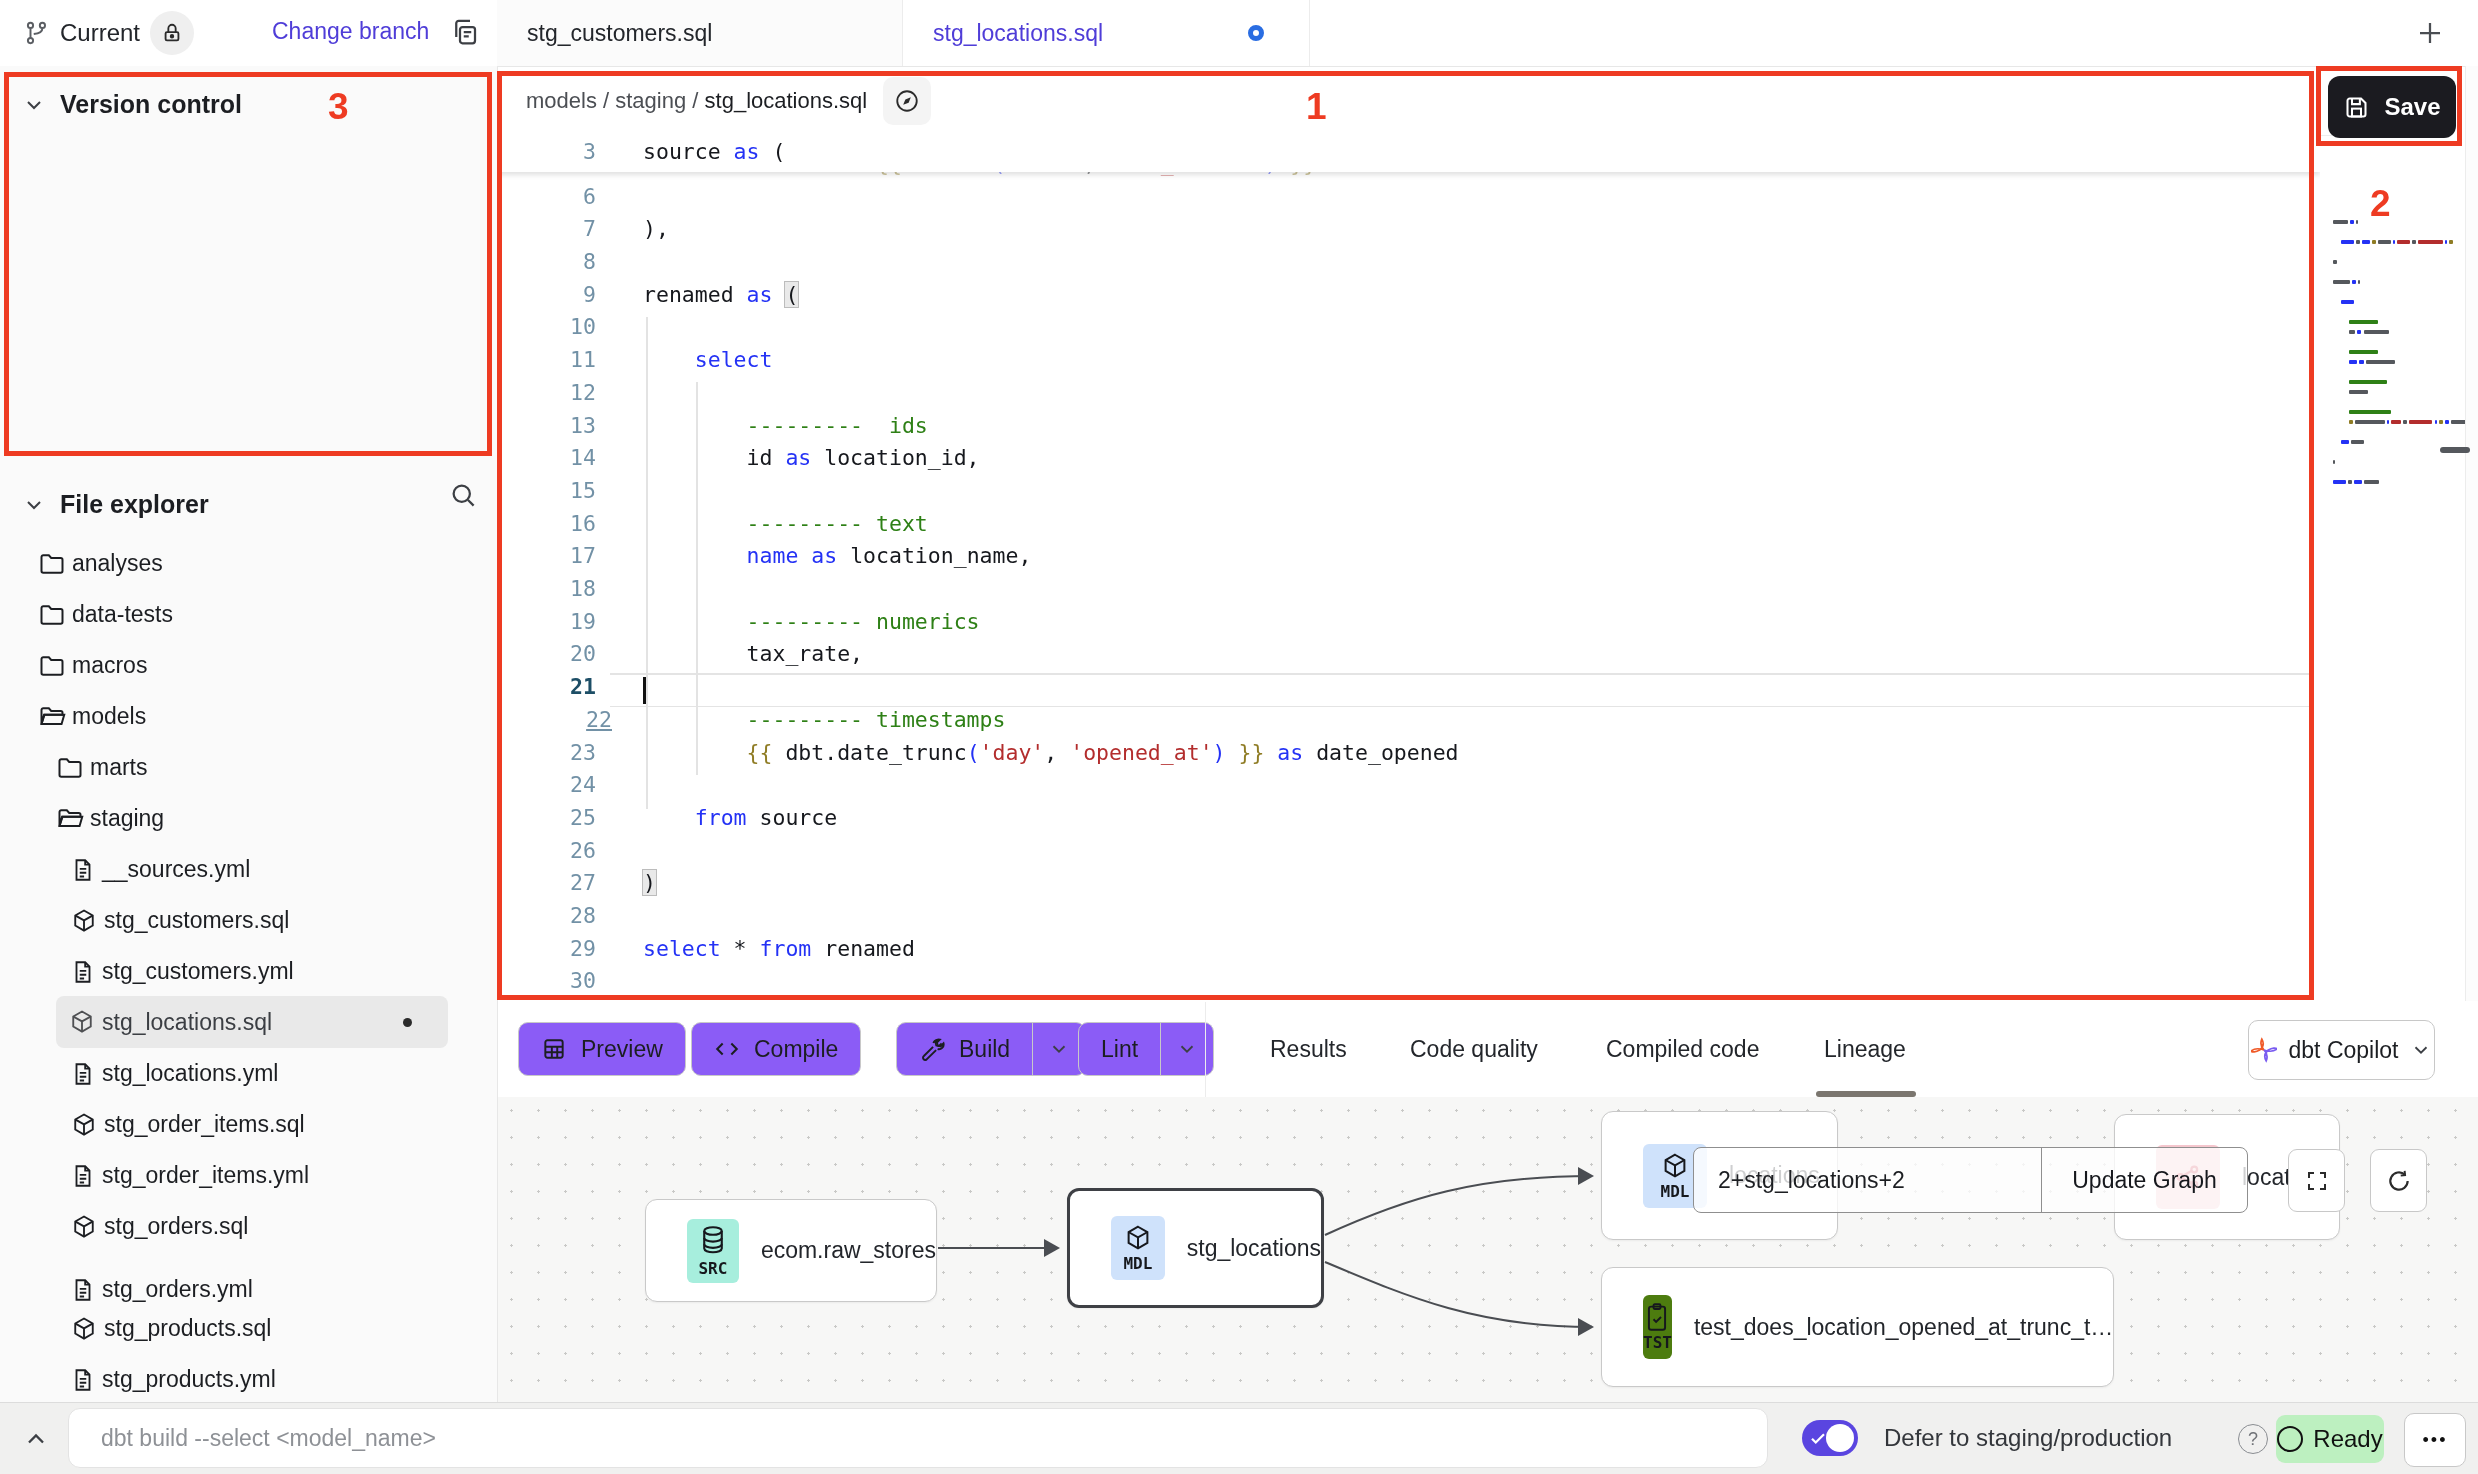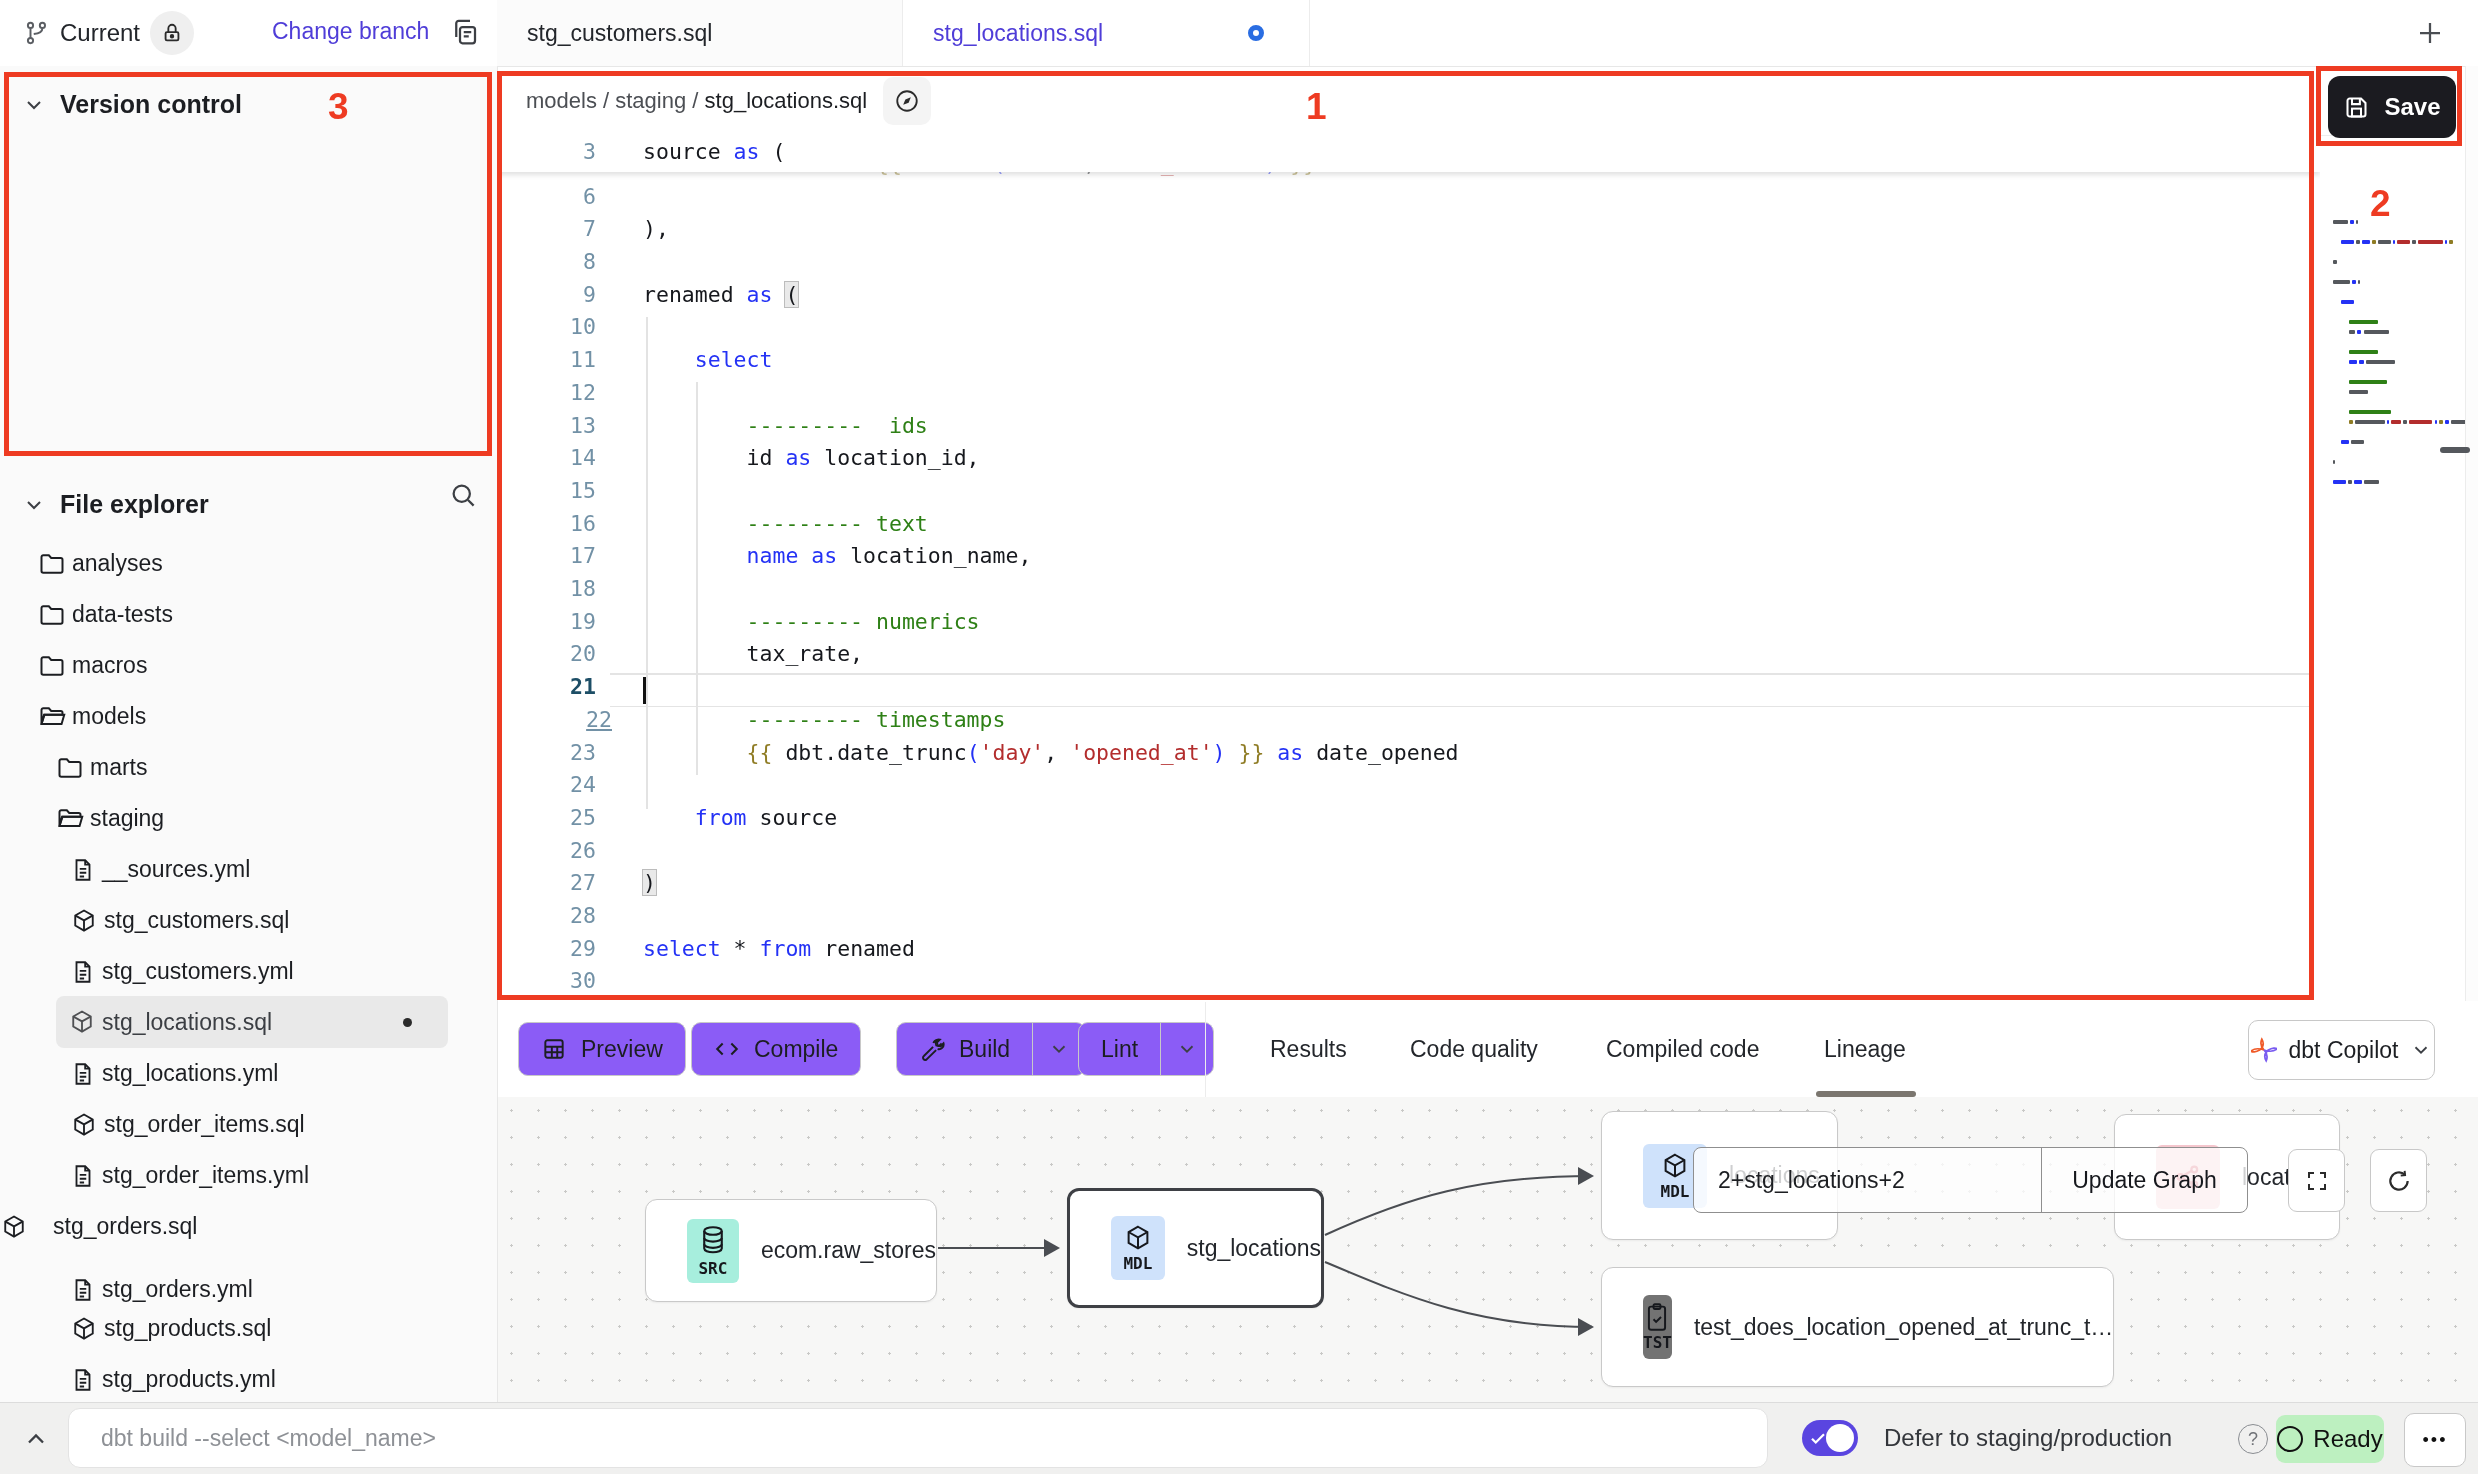--- a/index.html
+++ b/index.html
@@ -263,21 +263,21 @@
       </div>
       <div class="file-row" style="top: 1150px; padding-left: 70px; box-sizing: border-box;">
         <span style="display: flex;">
           <svg width="26" height="26" viewBox="0 0 24 24" fill="none" stroke="#1c1e22" stroke-width="1.7">
             <path d="M6 3h8l4 4v14H6z"></path>
             <path d="M14 3v4h4M9 11h6M9 14.5h6M9 18h4"></path>
           </svg>
         </span>
         <span class="lbl">stg_order_items.yml</span>
       </div>
-      <div class="file-row" style="top: 1201px; box-sizing: border-box; gap: 19px;">
+      <div class="file-row" style="top: 1201px; padding-left: 70px; box-sizing: border-box;">
         <span style="display: flex;">
           <svg width="28" height="28" viewBox="0 0 24 24" fill="none" stroke="#1c1e22" stroke-width="1.6">
             <path d="M12 3l7.5 4.3v8.6L12 20.2 4.5 15.9V7.3z"></path>
             <path d="M12 11.5L4.7 7.4M12 11.5l7.3-4.1M12 11.5v8.5"></path>
           </svg>
         </span>
         <span class="lbl">stg_orders.sql</span>
       </div>
       <div class="file-row" style="top: 1252px; padding-left: 70px; box-sizing: border-box; align-items: flex-end;">
         <span style="display: flex;">
@@ -571,21 +571,21 @@
             <svg width="30" height="30" viewBox="0 0 24 24" fill="none" stroke="#d4485a" stroke-width="1.8">
               <circle cx="6" cy="12" r="2.3"></circle>
               <circle cx="17" cy="6" r="2.3"></circle>
               <circle cx="17" cy="18" r="2.3"></circle>
               <path d="M8 11l7-4M8 13l7 4"></path>
             </svg>
           </div>
           <div class="nlbl">locations</div>
         </div>
         <div class="node" style="left: 1103px; top: 170px; width: 513px; height: 120px;">
-          <div class="badge" style="background: #737373;">
+          <div class="badge" style="background: #4d7c0f;">
             <svg width="28" height="30" viewBox="0 0 24 26" fill="none" stroke="#16181d" stroke-width="1.7">
               <rect x="5" y="4" width="14" height="20" rx="2"></rect>
               <rect x="9" y="2" width="6" height="4" rx="1"></rect>
               <path d="M9 15l2.2 2.2L15.5 13"></path>
             </svg>
             <span class="bt">TST</span>
           </div>
           <div class="nlbl">test_does_location_opened_at_trunc_t…</div>
         </div>
       </div>

